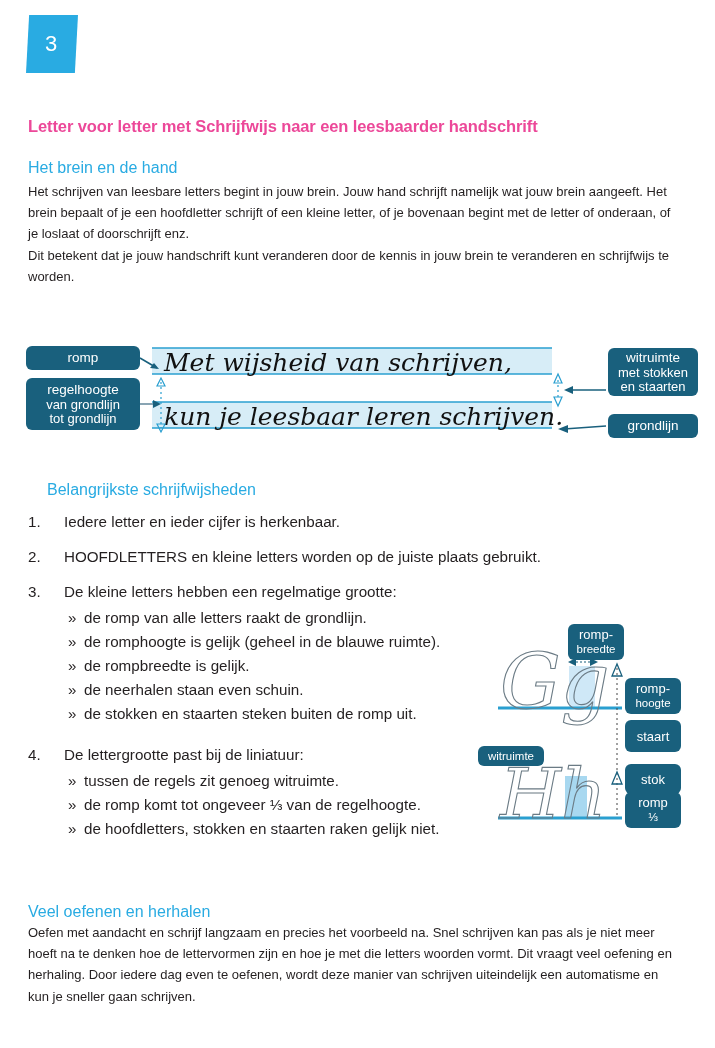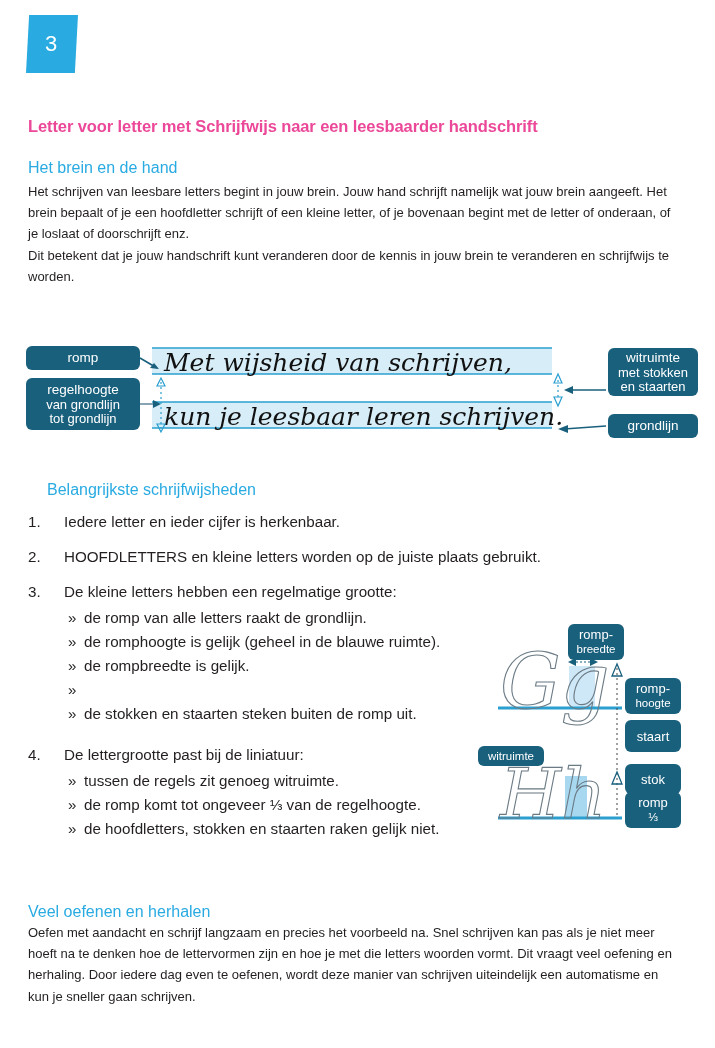--- a/index.html
+++ b/index.html
@@ -184,20 +184,21 @@
         <div class="sub-row">
           <div class="sub-mark">»</div>
           <div class="sub-txt">de romphoogte is gelijk (geheel in de blauwe ruimte).</div>
         </div>
         <div class="sub-row">
           <div class="sub-mark">»</div>
           <div class="sub-txt">de rompbreedte is gelijk.</div>
         </div>
         <div class="sub-row">
           <div class="sub-mark">»</div>
+          <div class="sub-txt">de neerhalen staan even schuin.</div>
         </div>
         <div class="sub-row">
           <div class="sub-mark">»</div>
           <div class="sub-txt">de stokken en staarten steken buiten de romp uit.</div>
         </div>
       </div>
     </div>
 
     <div class="li" style="margin-top:18px;">
       <div class="li-row">

